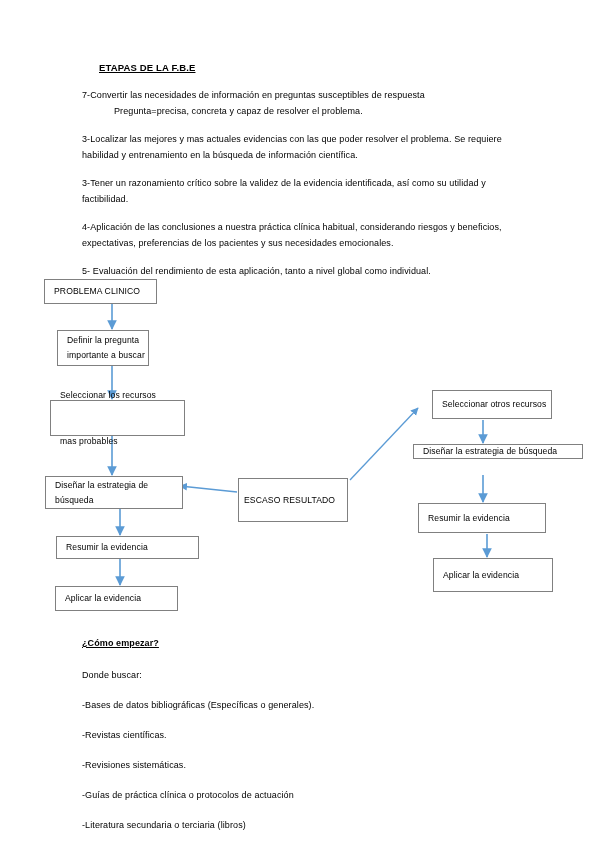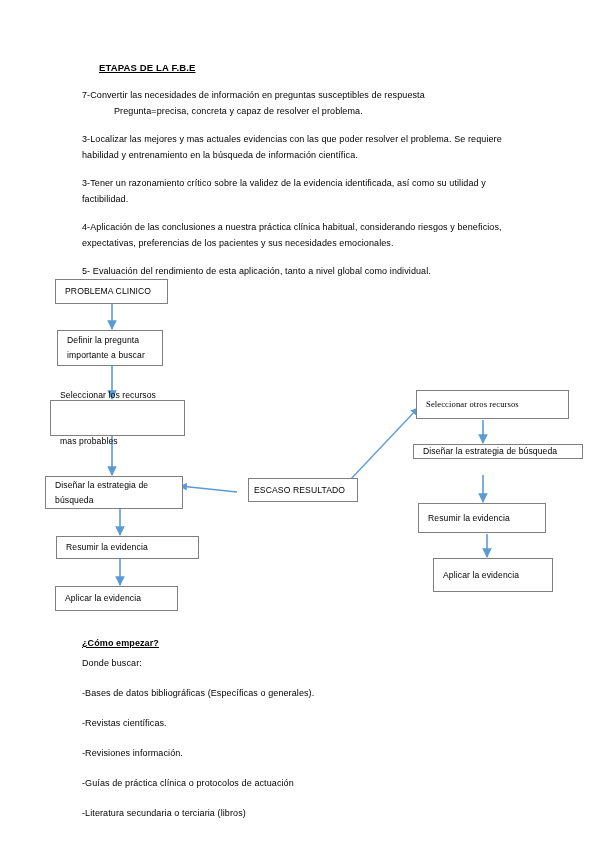--- a/index.html
+++ b/index.html
@@ -76,21 +76,21 @@
     position: absolute;
     left: 82px;
     top: 638px;
     width: 420px;
   }
   .bottom-title {
     font-size: 9px;
     font-weight: bold;
     color: #000000;
     text-decoration: underline;
-    margin: 0 0 8px 0;
+    margin: 0 0 20px 0;
     letter-spacing: 0.1px;
   }
   .bline {
     font-size: 9px;
     color: #000000;
     line-height: 15px;
     margin: 0 0 15px 0;
     letter-spacing: 0.1px;
   }
 </style>
@@ -136,25 +136,25 @@
       <line x1="350" y1="480" x2="418" y2="408" stroke="#5B9BD5" stroke-width="1.3" marker-end="url(#ah)"></line>
 
       <line x1="483" y1="420" x2="483" y2="443" stroke="#5B9BD5" stroke-width="1.6" marker-end="url(#ah)"></line>
 
       <line x1="483" y1="475" x2="483" y2="502" stroke="#5B9BD5" stroke-width="1.6" marker-end="url(#ah)"></line>
 
       <line x1="487" y1="534" x2="487" y2="557" stroke="#5B9BD5" stroke-width="1.6" marker-end="url(#ah)"></line>
     </svg>
   </div>
 
-  <div class="node center-txt" style="left:55px; top:279px; width:113px; height:25px;">
+  <div class="node center-txt" style="left:44px; top:279px; width:113px; height:25px;">
     <span class="ln">PROBLEMA CLINICO</span>
   </div>
 
-  <div class="node" style="left:57px; top:330px; width:106px; height:36px;">
+  <div class="node" style="left:57px; top:330px; width:92px; height:36px;">
     <span class="ln">Definir la pregunta</span>
     <span class="ln">importante a buscar</span>
   </div>
 
   <div class="node" style="left:50px; top:400px; width:135px; height:36px;gap:31px;">
     <span class="ln">Seleccionar los recursos</span>
     <span class="ln">mas probables</span>
   </div>
 
   <div class="node" style="left:45px; top:476px; width:138px; height:33px;">
@@ -163,43 +163,43 @@
   </div>
 
   <div class="node center-txt" style="left:56px; top:536px; width:143px; height:23px;">
     <span class="ln">Resumir la evidencia</span>
   </div>
 
   <div class="node center-txt" style="left:55px; top:586px; width:123px; height:25px;">
     <span class="ln">Aplicar la evidencia</span>
   </div>
 
-  <div class="node center-txt" style="left:238px; top:478px; width:110px; height:24px; padding-left:5px;margin-left:10px;">
+  <div class="node center-txt" style="left:238px; top:478px; width:110px; height:44px; padding-left:5px;">
     <span class="ln">ESCASO RESULTADO</span>
   </div>
 
-  <div class="node center-txt" style="left:416px; top:390px; width:153px; height:29px;font-family:Liberation Serif, serif;">
+  <div class="node center-txt" style="left:432px; top:390px; width:120px; height:29px;">
     <span class="ln">Seleccionar otros recursos</span>
   </div>
 
   <div class="node center-txt" style="left:413px; top:444px; width:170px; height:15px;">
     <span class="ln">Diseñar la estrategia de búsqueda</span>
   </div>
 
   <div class="node center-txt" style="left:418px; top:503px; width:128px; height:30px;">
     <span class="ln">Resumir la evidencia</span>
   </div>
 
   <div class="node center-txt" style="left:433px; top:558px; width:120px; height:34px;">
     <span class="ln">Aplicar la evidencia</span>
   </div>
 
   <div class="bottom-text">
     <div class="bottom-title">¿Cómo empezar?</div>
     <p class="bline">Donde buscar:</p>
     <p class="bline">-Bases de datos bibliográficas (Específicas o generales).</p>
     <p class="bline">-Revistas científicas.</p>
-    <p class="bline">-Revisiones información.</p>
+    <p class="bline">-Revisiones sistemáticas.</p>
     <p class="bline">-Guías de práctica clínica o protocolos de actuación</p>
     <p class="bline">-Literatura secundaria o terciaria (libros)</p>
   </div>
 
 </div>
 
 </body></html>

